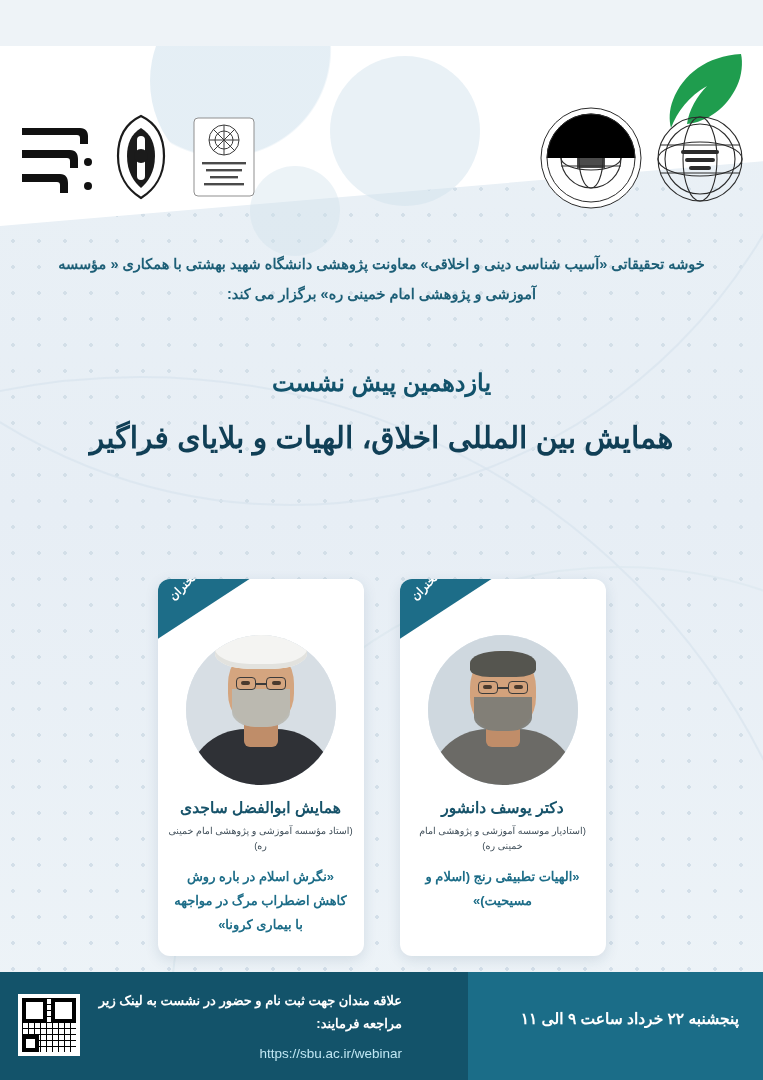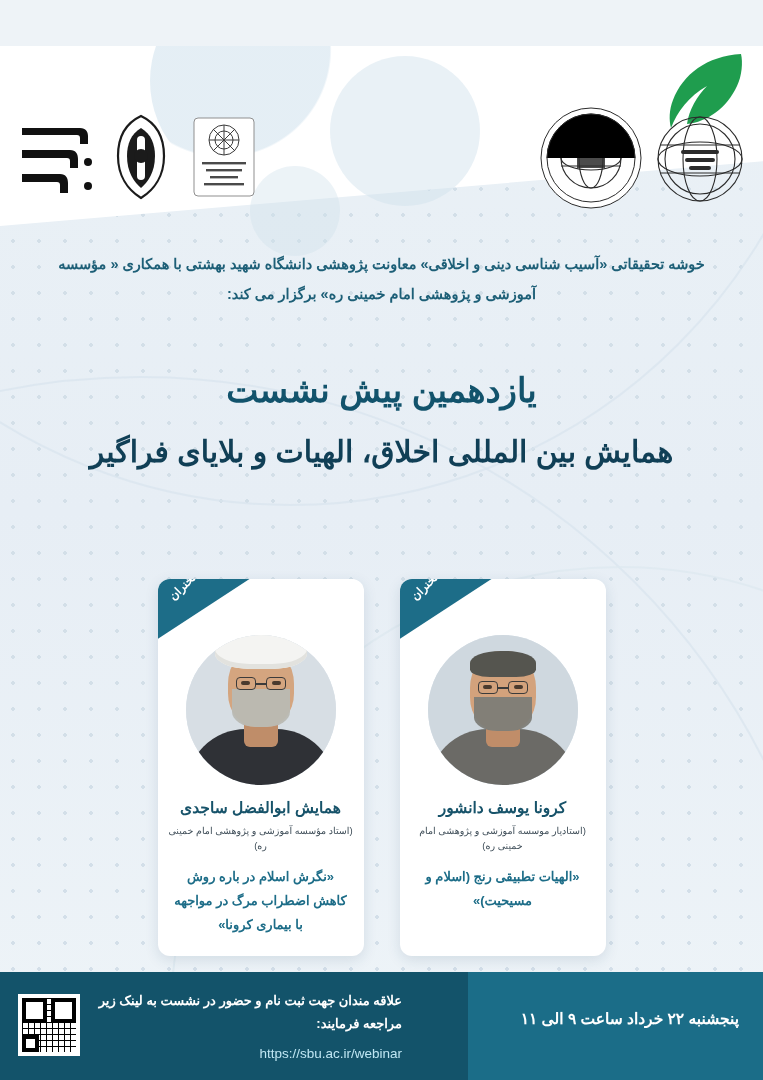--- a/index.html
+++ b/index.html
@@ -79,21 +79,21 @@
     line-height: 2.05;
     letter-spacing: 0;
   }
   .title-block {
     position: absolute; top: 320px; left: 18px; right: 18px;
     text-align: center;
   }
   .pre-title {
     color: #12536c;
     font-weight: bold;
-    font-size: 34px;
+    font-size: 24px;
     line-height: 1.45;
     letter-spacing: -0.5px;
   }
   .main-title {
     margin-top: 14px;
     color: #103f56;
     font-weight: bold;
     font-size: 30px;
     line-height: 1.5;
     letter-spacing: -0.6px;
@@ -369,21 +369,21 @@
             <div class="glasses">
               <i class="l"></i>
                 <i class="r"></i>
                 <b></b>
             </div>
             <div class="eye l"></div>
               <div class="eye r"></div>
           </div>
         </div>
       </div>
-      <div class="sp-name">کرونا یوسف دانشور</div>
+      <div class="sp-name">دکتر یوسف دانشور</div>
       <div class="sp-affil">(استادیار موسسه آموزشی و پژوهشی امام خمینی ره)</div>
       <div class="sp-topic">«الهیات تطبیقی رنج (اسلام و مسیحیت)»</div>
     </div>
 
     <div class="card">
       <div class="ribbon"></div>
       <div class="ribbon-text">سخنران</div>
       <div class="portrait">
         <div class="face-wrap">
           <div class="bg-fill" style="background:#d7dee4"></div>

